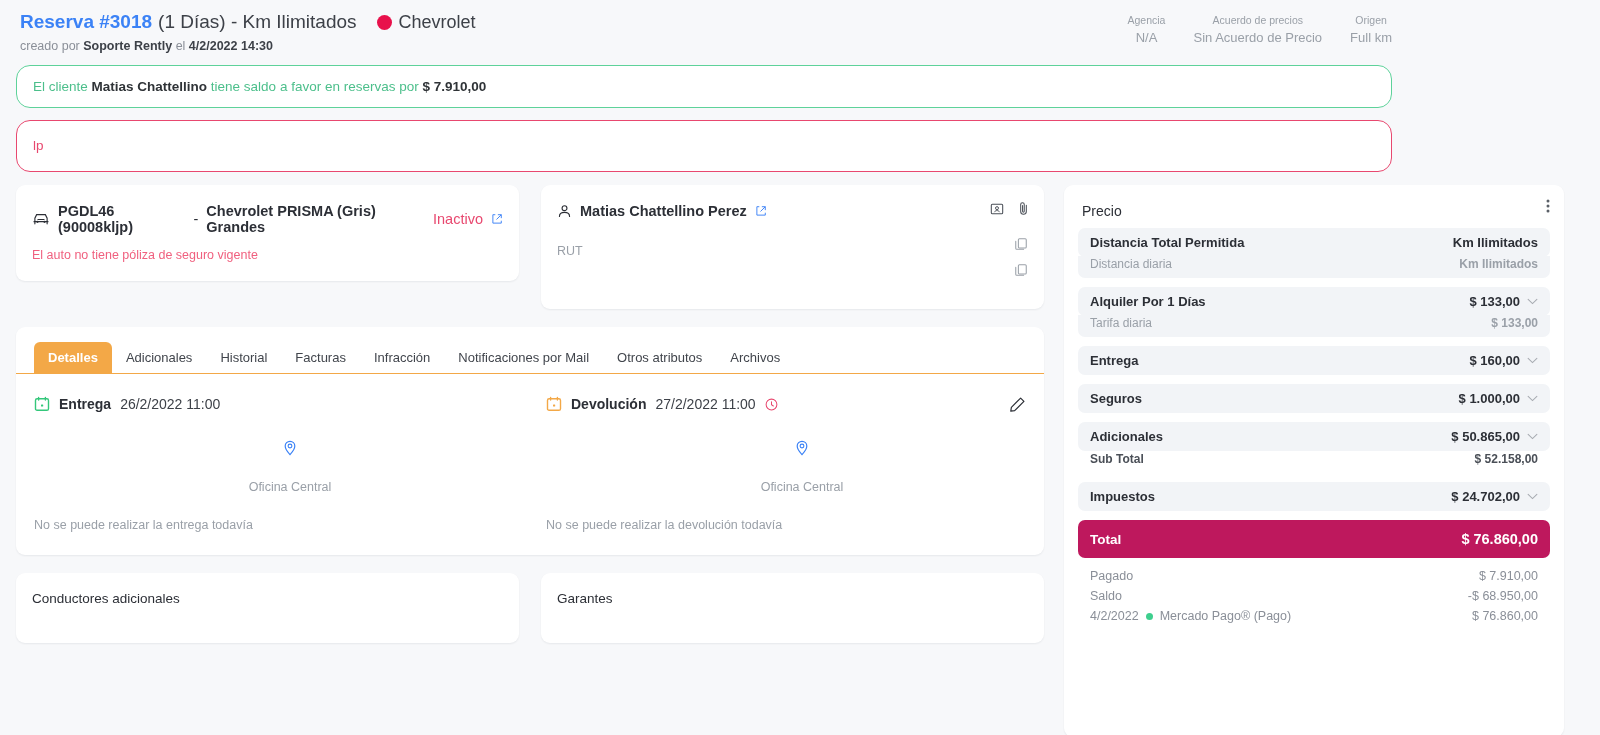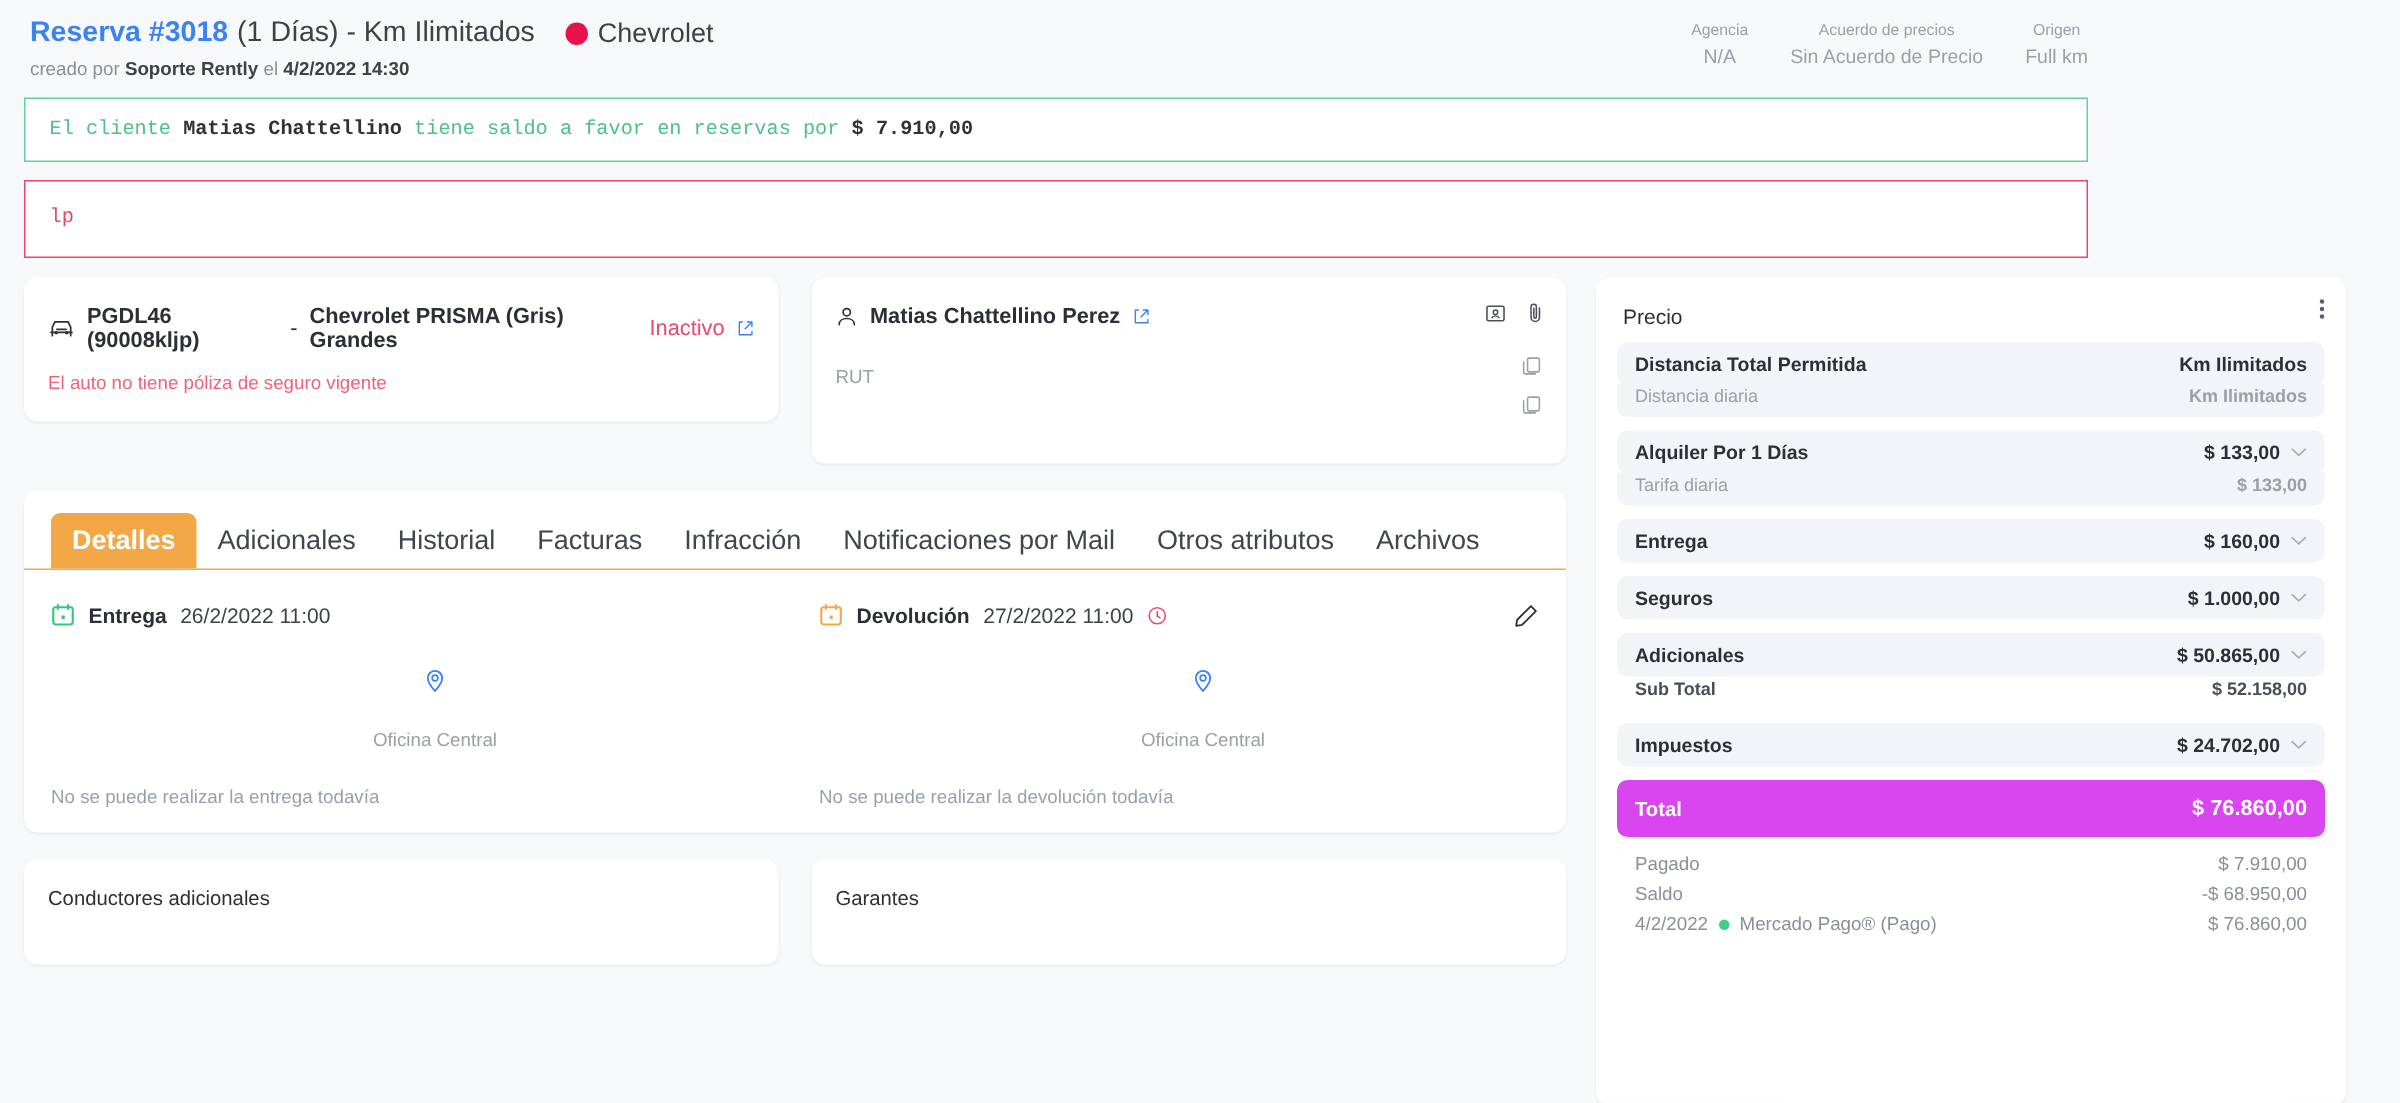--- a/index.html
+++ b/index.html
@@ -28,24 +28,23 @@
   .hdr-right { display: flex; gap: 0; align-items: flex-start; padding-top: 3px; }
   .meta-col { text-align: center; padding: 0 14px; }
   .meta-col:last-child { padding-right: 2px; }
   .meta-k { font-size: 10.5px; color: #9aa0a8; line-height: 14px; }
   .meta-v { font-size: 13px; color: #9aa0a8; line-height: 18px; margin-top: 2px; }
 
   
   .banner {
     margin: 4px 16px 0 16px;
     background: #fff;
-    border-radius: 0;
+    border-radius: 14px;
     padding: 13px 16px;
     font-size: 13.5px;
-    font-family: Liberation Mono, monospace;
   }
   .banner-success { border: 1.4px solid #5ed29a; color: #4cbf8b; }
   .banner-success b { color: #2f3337; font-weight: 700; }
   .banner-danger { border: 1.4px solid #e8486f; padding: 13px 16px 15px 16px; margin-top: 12px; }
   .cancel-label { font-size: 13px; color: #5f646c; line-height: 19px; }
   .cancel-value { font-size: 13.5px; color: #e8486f; line-height: 20px; margin-top: 2px; }
 
   
   .main { display: flex; gap: 20px; padding: 13px 16px 0 16px; align-items: flex-start; }
   .col-left { width: 1028px; flex: 0 0 1028px; }
@@ -63,21 +62,21 @@
   .veh-warn { margin-top: 13px; font-size: 12.5px; color: #f0607f; }
 
   .cli-line { display: flex; align-items: center; gap: 8px; font-size: 14.5px; font-weight: 700; }
   .rut-label { margin-top: 25px; font-size: 12.5px; color: #9aa0a8; }
   .cli-icons-tr { position: absolute; right: 14px; top: 16px; display: flex; gap: 13px; align-items: center; }
   .cli-icons-br { position: absolute; right: 16px; top: 52px; display: flex; flex-direction: column; gap: 12px; }
 
   
   .card-tabs { margin-top: 18px; height: 228px; padding: 0; overflow: hidden; }
   .tabbar { display: flex; align-items: flex-end; padding: 15px 18px 0 18px; border-bottom: 1.5px solid #f3a847; }
-  .tab { font-size: 18px; color: #41454c; padding: 8px 14px; border-radius: 6px 6px 0 0; white-space: nowrap; text-align: center; }
+  .tab { font-size: 13px; color: #41454c; padding: 8px 14px; border-radius: 6px 6px 0 0; white-space: nowrap; text-align: center; }
   .tab.active { background: #f3a847; color: #fff; font-weight: 700; }
 
   .detail-grid { display: flex; padding: 22px 18px 0 18px; position: relative; }
   .detail-col { width: 512px; flex: 0 0 512px; }
   .dt-head { display: flex; align-items: center; gap: 9px; font-size: 14px; }
   .dt-head b { font-weight: 700; }
   .dt-head .dval { color: #3d4148; }
   .dt-loc { display: flex; align-items: center; gap: 24px; margin-top: 28px; font-size: 12.5px; color: #9aa0a8; flex-direction: column; }
   .dt-note { margin-top: 24px; font-size: 12.5px; color: #9aa0a8; }
   .edit-btn { position: absolute; right: 18px; top: 22px; }
@@ -95,21 +94,21 @@
   .prow.shaded { background: #f2f4f7; text-align: right; }
   .prow-k { font-size: 13px; font-weight: 700; color: #2c2f36; }
   .prow-v { font-size: 13px; font-weight: 700; color: #2c2f36; display: flex; align-items: center; gap: 7px; }
   .psub { display: flex; align-items: center; justify-content: space-between; padding: 1px 12px 7px 12px; border-radius: 0 0 7px 7px; }
   .psub.shaded { background: #f2f4f7; margin-top: -1px; }
   .psub-k { font-size: 12px; color: #9aa0a8; }
   .psub-v { font-size: 12px; color: #9aa0a8; font-weight: 700; }
   .grp { margin-top: 9px; }
   .grp:first-of-type { margin-top: 16px; }
 
-  .prow.total { background: #d946ef; margin-top: 9px; padding: 11px 12px; }
+  .prow.total { background: #be185d; margin-top: 9px; padding: 11px 12px; }
   .prow.total .prow-k { color: #fff; font-size: 13.5px; }
   .prow.total .prow-v { color: #fff; font-size: 14.5px; }
 
   .pline { display: flex; align-items: center; justify-content: space-between; padding: 3px 12px; }
   .pline-k { font-size: 12.5px; color: #8a8f98; display: flex; align-items: center; gap: 7px; }
   .pline-v { font-size: 12.5px; color: #8a8f98; }
   .greendot { width: 7px; height: 7px; border-radius: 50%; background: #3ecf8e; display: inline-block; }
 
   svg { display: block; }
   .chev { opacity: .55; }

